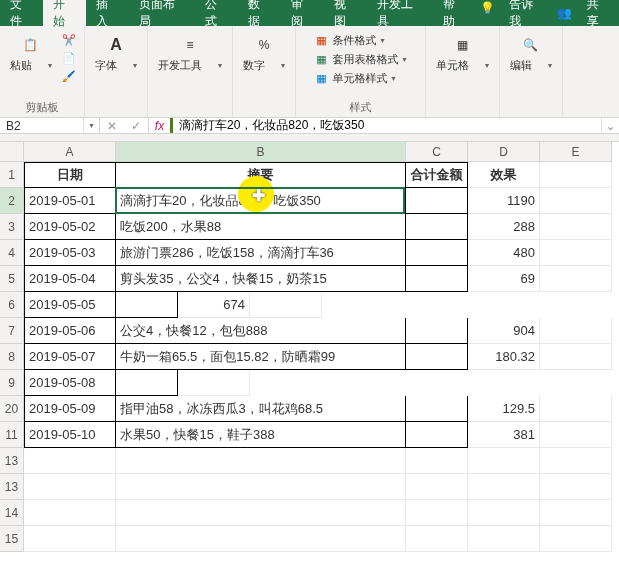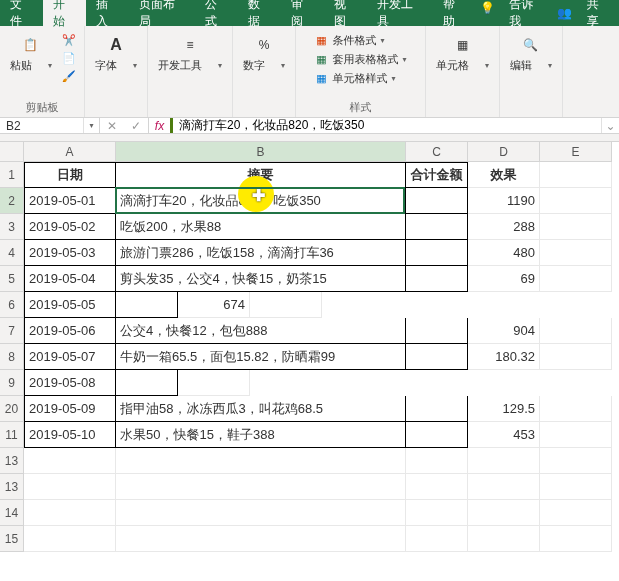--- a/index.html
+++ b/index.html
@@ -312,21 +312,21 @@
         <div class="cell cA bord bordl">2019-05-09</div>
         <div class="cell cB bord">指甲油58，冰冻西瓜3，叫花鸡68.5</div>
         <div class="cell cC bord"></div>
         <div class="cell cD num">129.5</div>
         <div class="cell cE"></div>
       </div>
       <div class="row">
         <div class="cell cA bord bordl">2019-05-10</div>
         <div class="cell cB bord">水果50，快餐15，鞋子388</div>
         <div class="cell cC bord"></div>
-        <div class="cell cD num">453</div>
+        <div class="cell cD num">381</div>
         <div class="cell cE"></div>
       </div>
       <div class="row">
         <div class="cell cA"></div>
         <div class="cell cB"></div>
         <div class="cell cC"></div>
         <div class="cell cD"></div>
         <div class="cell cE"></div>
       </div>
       <div class="row">

